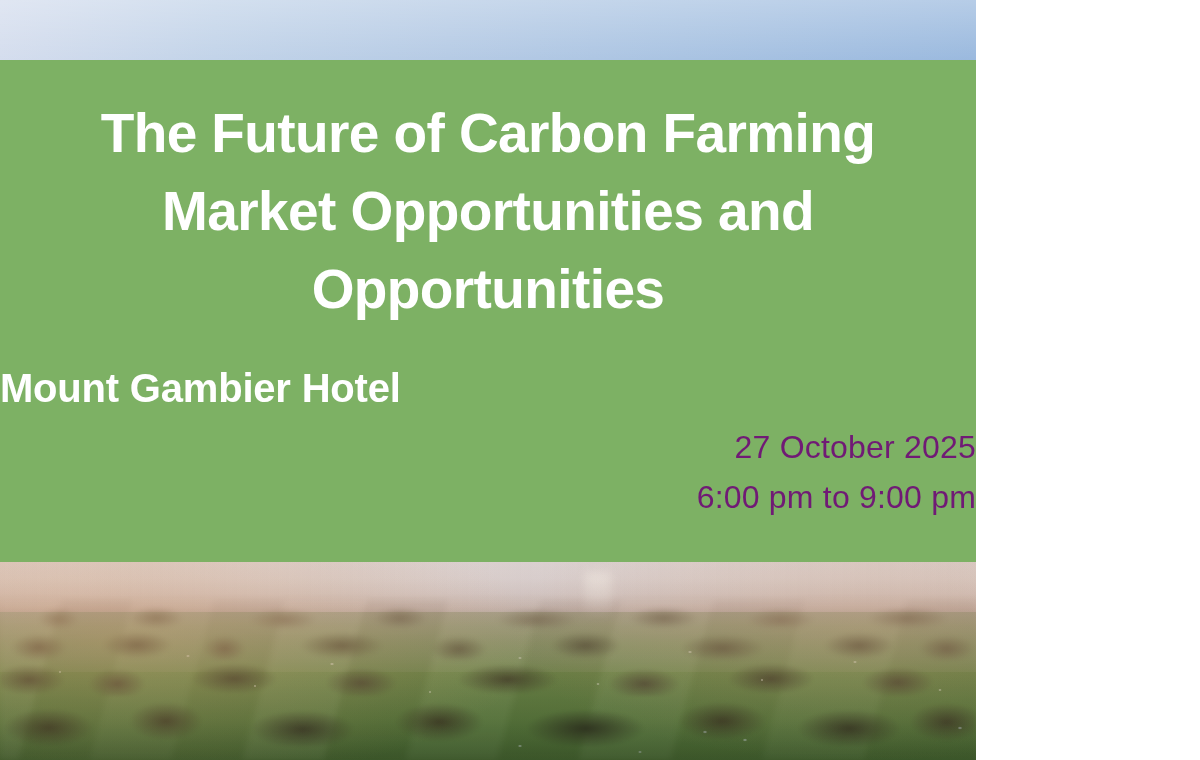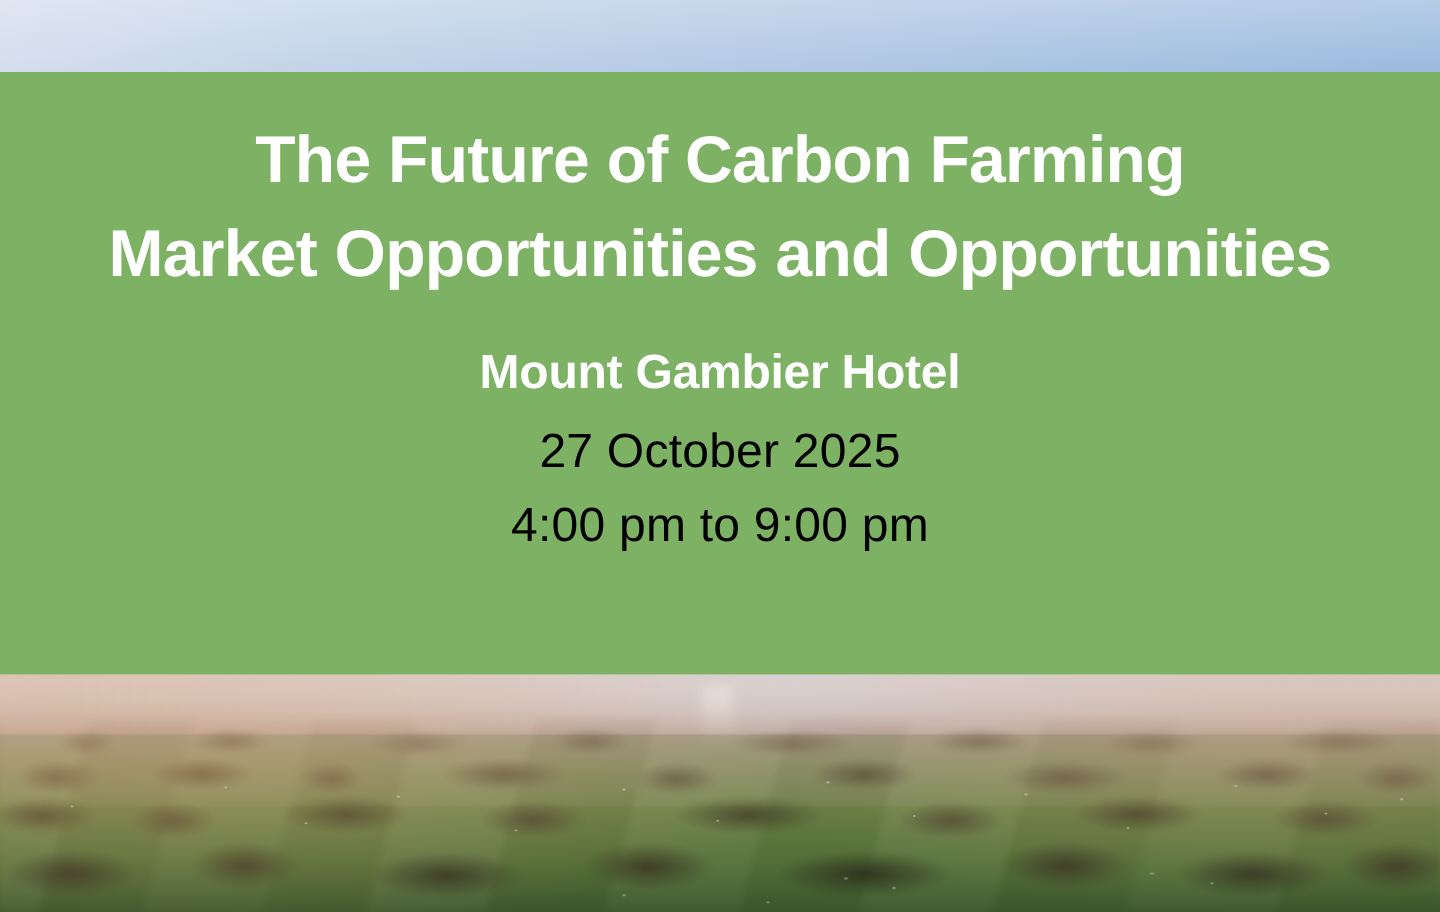--- a/index.html
+++ b/index.html
@@ -7,21 +7,21 @@
     margin: 0;
     padding: 0;
     background: #ffffff;
   }
   body {
     font-family: "Liberation Sans", sans-serif;
   }
 
   .banner {
     position: relative;
-    width: 1200px;
+    width: 976px;
     height: 760px;
     overflow: hidden;
     background: #7b6a5e;
   }
 
   
   .photo {
     position: absolute;
     inset: 0;
     overflow: hidden;
@@ -249,35 +249,34 @@
   .title .line-1 { display: block; }
   .title .line-2 { display: block; }
 
   .venue {
     color: #ffffff;
     font-family: "Liberation Sans", sans-serif;
     font-weight: 700;
     font-size: 40px;
     line-height: 1.62;
     letter-spacing: -0.2px;
-    text-align: center;
     margin: 0;
     padding-top: 28px;
     width: 100%;
   }
   .venue span { display: block; }
 
   .when {
-    color: #000000;
+    color: #701a75;
     font-family: "Liberation Sans", sans-serif;
     font-weight: 300;
-    font-size: 40px;
+    font-size: 32px;
     line-height: 1.55;
     letter-spacing: 0.2px;
-    text-align: center;
+    text-align: right;
     margin: 0;
     padding-top: 2px;
     width: 100%;
   }
   .when span { display: block; }
 </style>
 </head>
 <body>
 
 <div class="banner">
@@ -305,17 +304,17 @@
       <span class="line-1">The Future of Carbon Farming</span>
       <span class="line-2">Market Opportunities and Opportunities</span>
     </h1>
 
     <h2 class="venue">
       <span>Mount Gambier Hotel</span>
     </h2>
 
     <p class="when">
       <span>27 October 2025</span>
-      <span>4:00 pm to 9:00 pm</span>
+      <span>6:00 pm to 9:00 pm</span>
     </p>
 
   </div>
 </div>
 
 </body></html>

